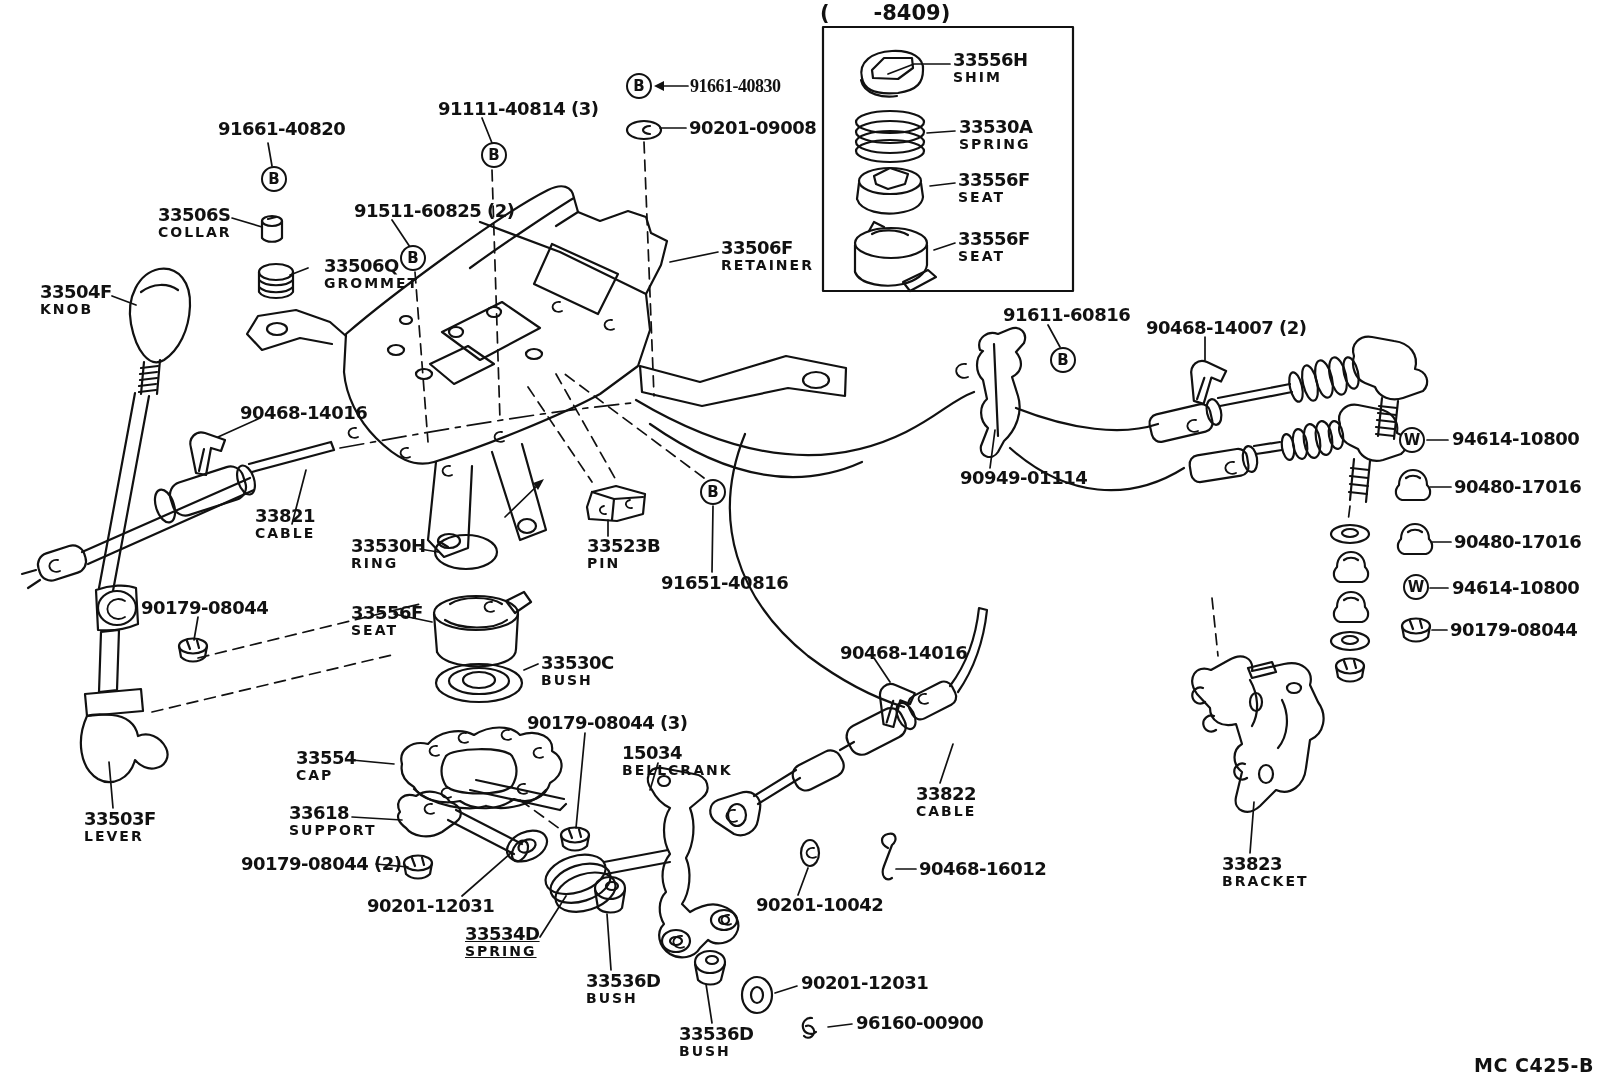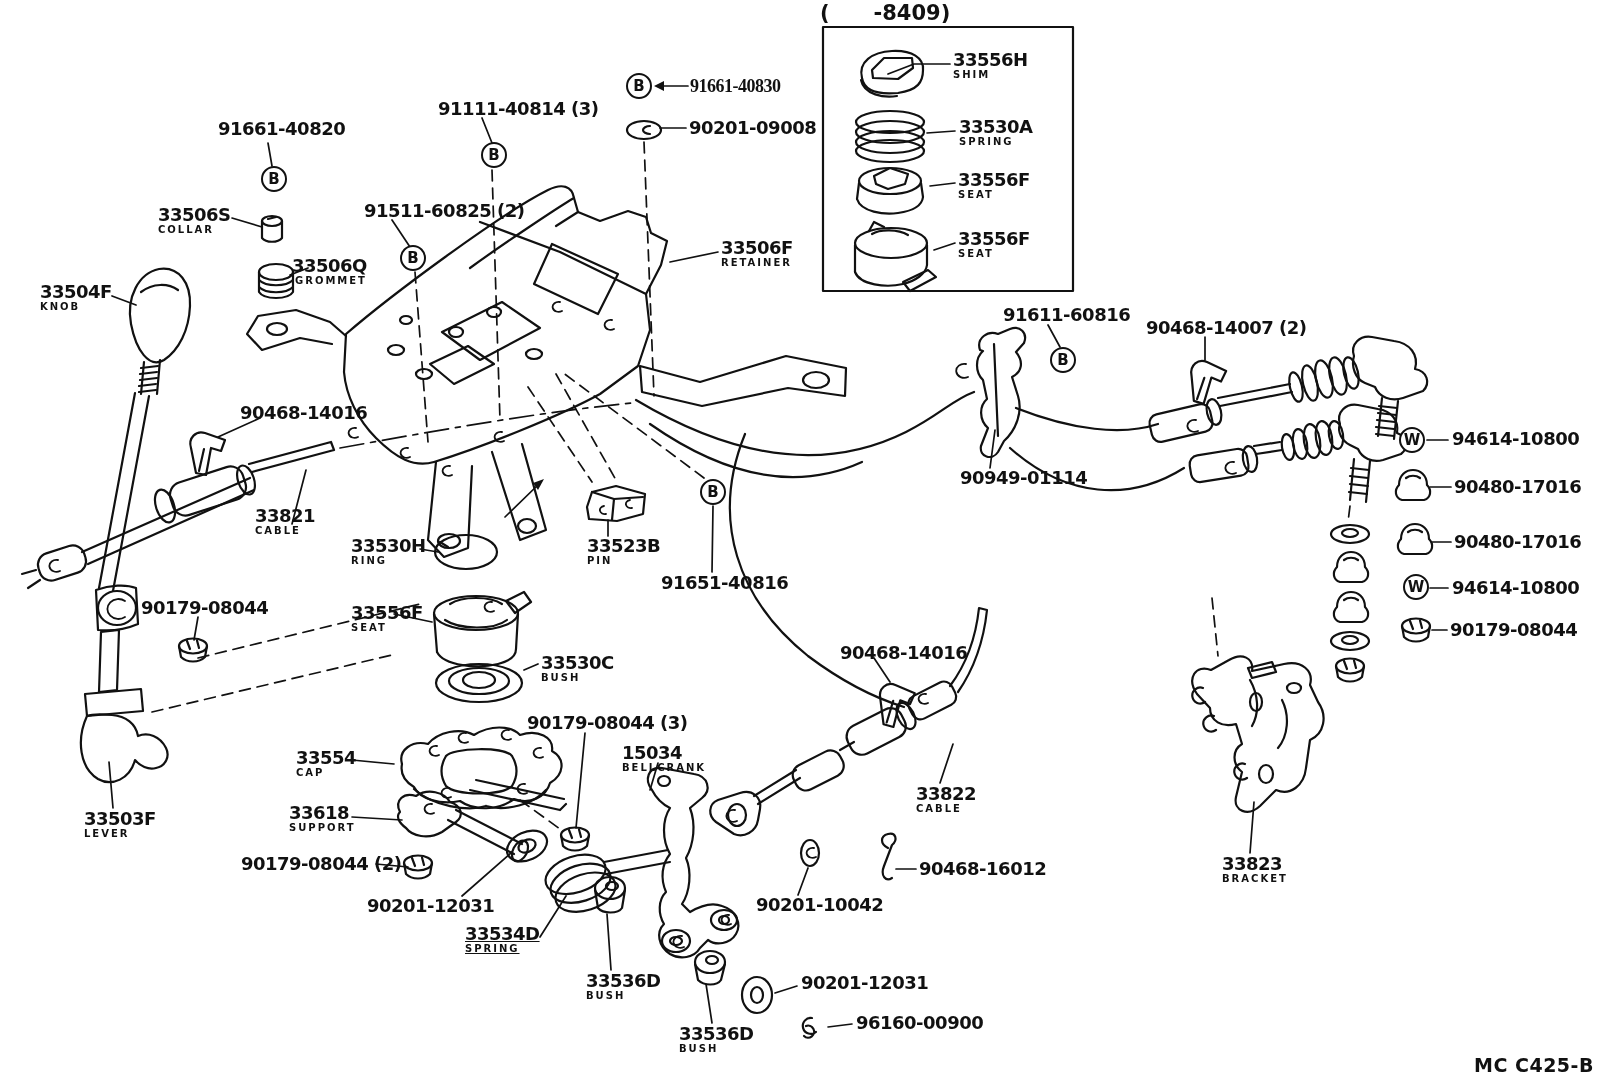--- a/index.html
+++ b/index.html
@@ -5,21 +5,21 @@
   :root { --ink:#111111; --paper:#ffffff; }
   html,body { margin:0; padding:0; background:var(--paper); }
   #diagram {
     position:relative; width:1608px; height:1090px; background:var(--paper);
     font-family:"DejaVu Sans", sans-serif; color:var(--ink); overflow:hidden;
   }
   #line-art { position:absolute; left:0; top:0; }
   #label-layer { position:absolute; left:0; top:0; width:100%; height:100%; }
   .label { position:absolute; line-height:1.05; white-space:nowrap; }
   .part-no { font-size:18px; font-weight:700; letter-spacing:-0.5px; }
-  .part-desc { font-size:10px; font-weight:700; letter-spacing:2px; margin-top:0px; }
+  .part-desc { font-size:14px; font-weight:700; letter-spacing:2px; margin-top:0px; }
   .callout {
     position:absolute; width:26px; height:26px; border:2.6px solid var(--ink);
     border-radius:50%; display:flex; align-items:center; justify-content:center;
     font-size:15px; font-weight:700; background:var(--paper); box-sizing:border-box;
   }
   .caption { position:absolute; left:820px; top:1px; font-size:21px; font-weight:700; white-space:pre; }
   .plate-code { position:absolute; left:1474px; top:1054px; font-size:19px; font-weight:700; letter-spacing:0.5px; }
 </style>
 </head>
 <body>
@@ -295,26 +295,26 @@
     <div class="label" style="left: 158px; top: 206px;">
       <div class="part-no">33506S</div>
       <div class="part-desc">COLLAR</div>
     </div>
 
     <div class="label" style="left: 40px; top: 283px;">
       <div class="part-no">33504F</div>
       <div class="part-desc">KNOB</div>
     </div>
 
-    <div class="label" style="left: 292px; top: 257px; text-align: right;">
+    <div class="label" style="left: 324px; top: 257px;">
       <div class="part-no">33506Q</div>
       <div class="part-desc">GROMMET</div>
     </div>
 
-    <div class="label" style="left: 364px; top: 202px;">
+    <div class="label" style="left: 354px; top: 202px;">
       <div class="part-no">91511-60825 (2)</div>
 
     </div>
 
     <div class="label" style="left: 438px; top: 100px;">
       <div class="part-no">91111-40814 (3)</div>
 
     </div>
 
     <div class="label" style="left: 690px; top: 77px; font-family: Liberation Serif, serif;">

